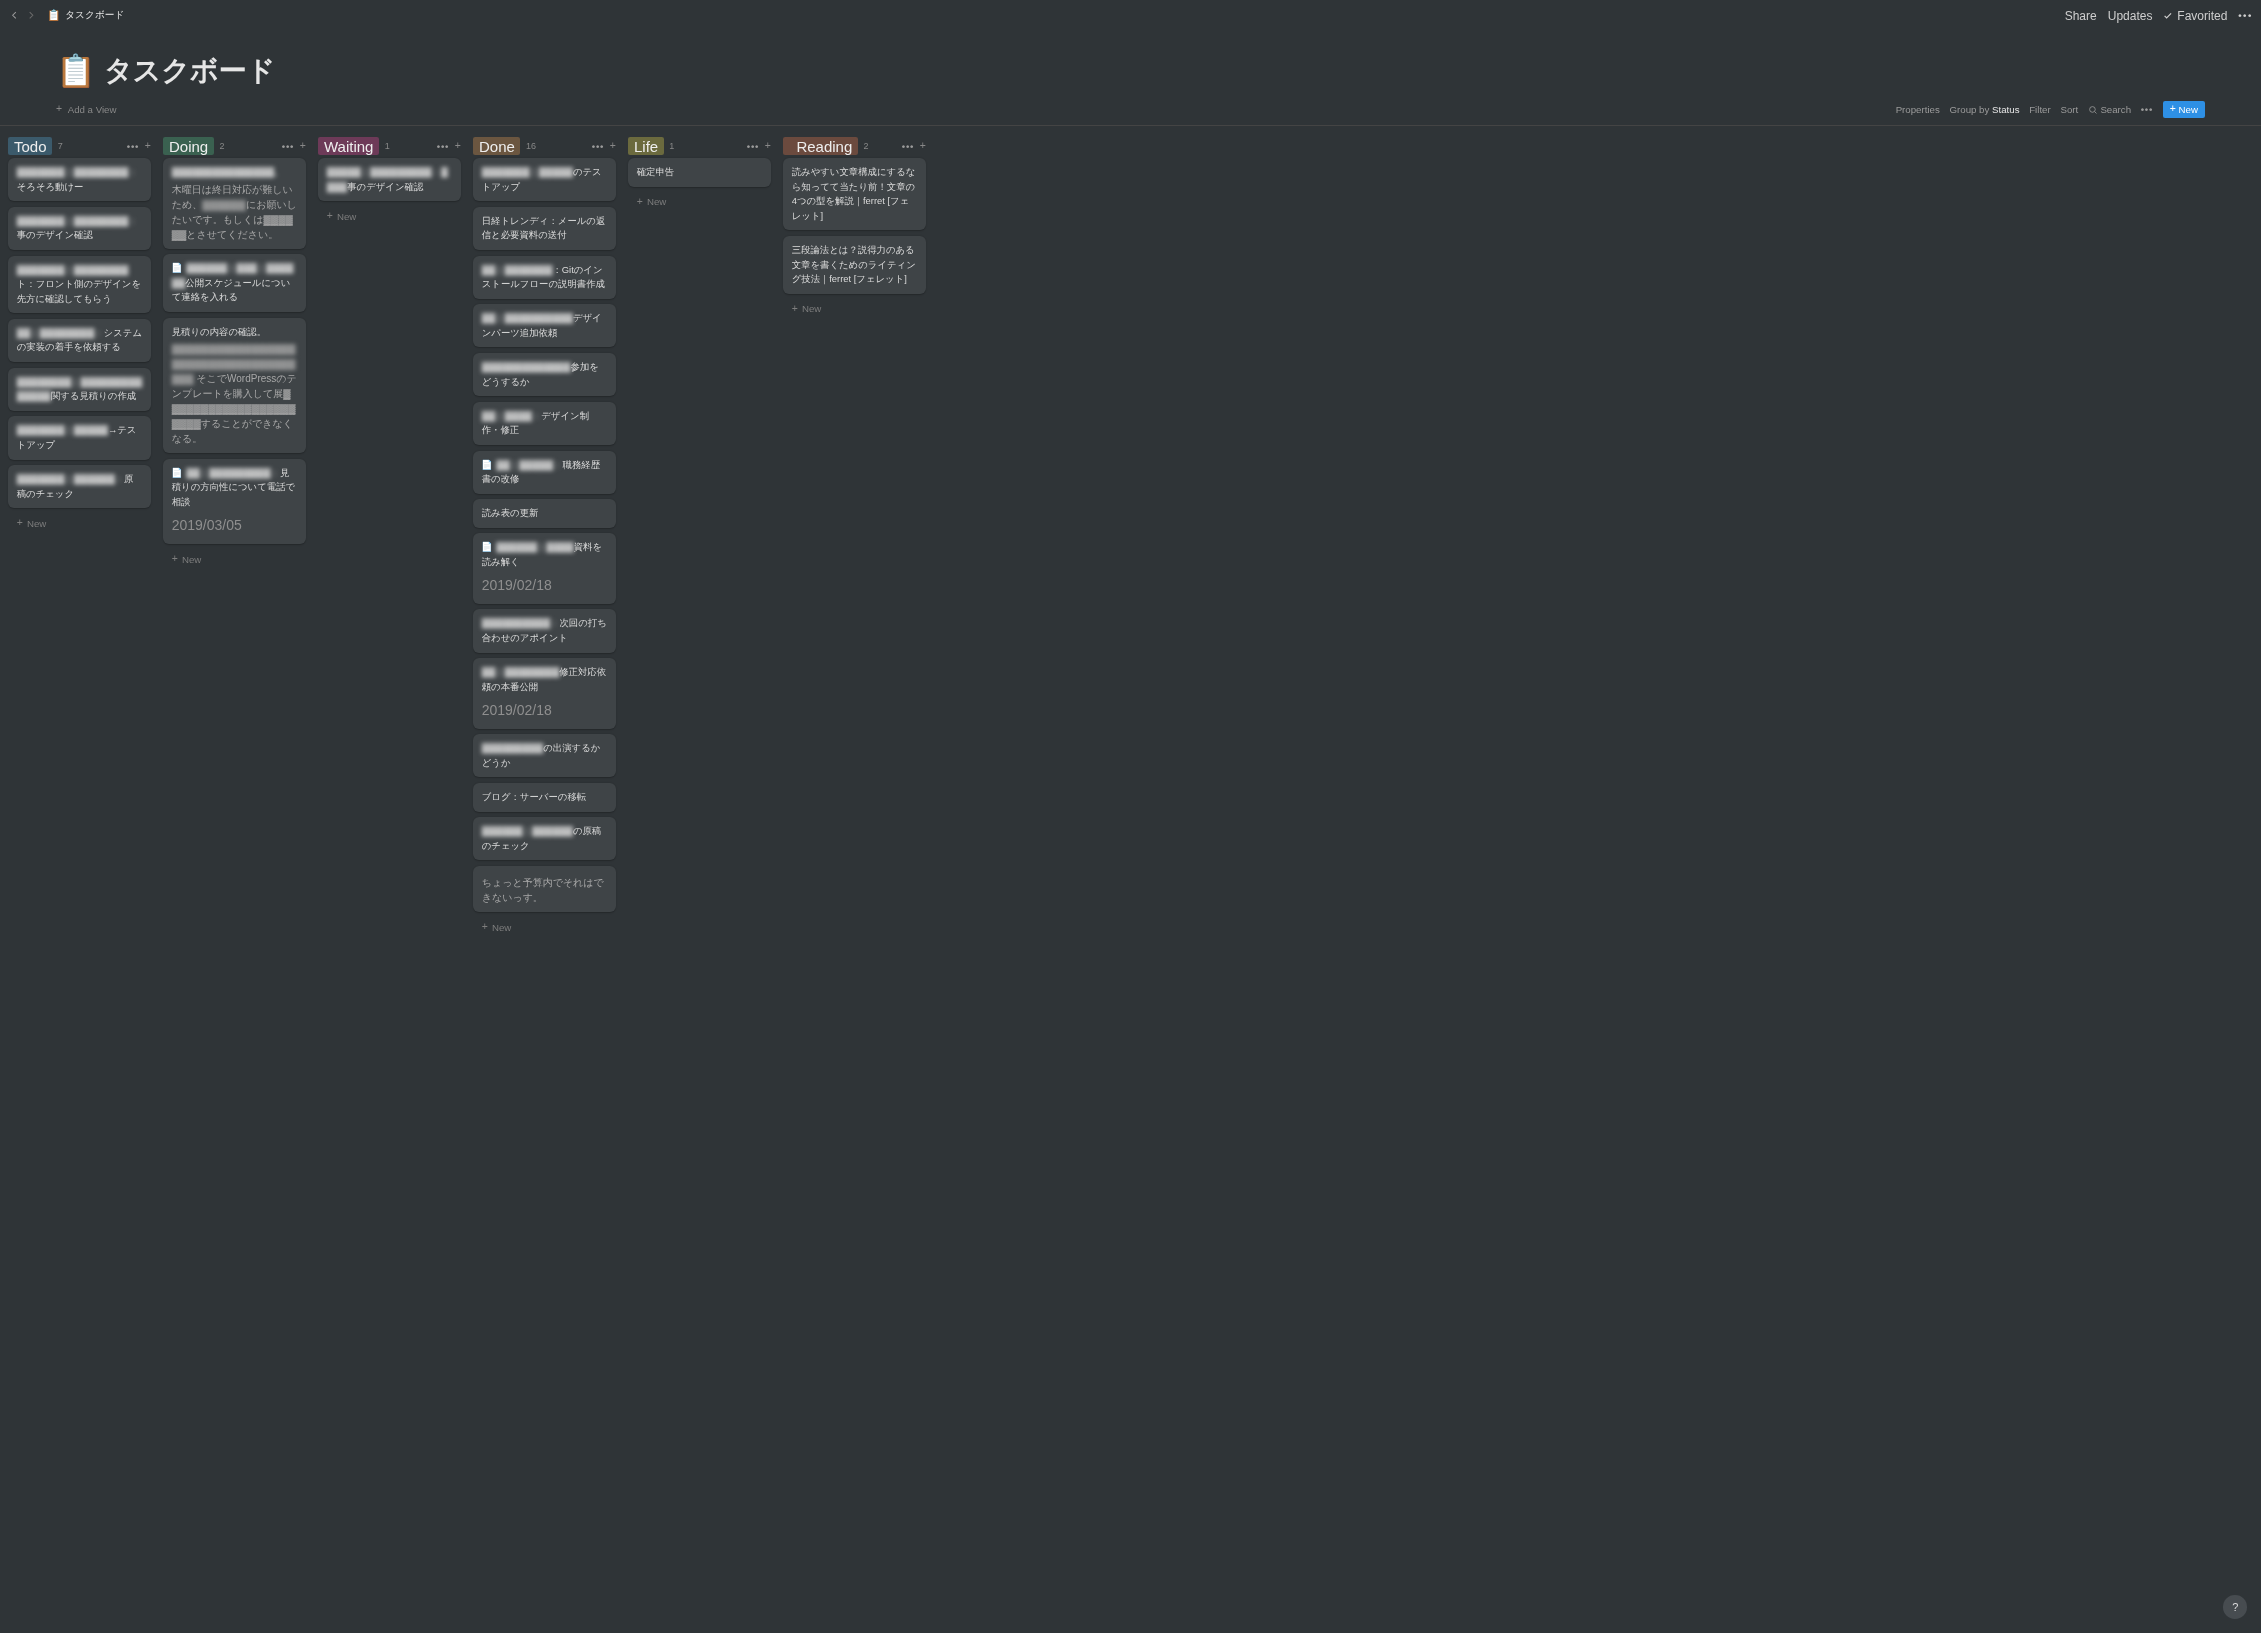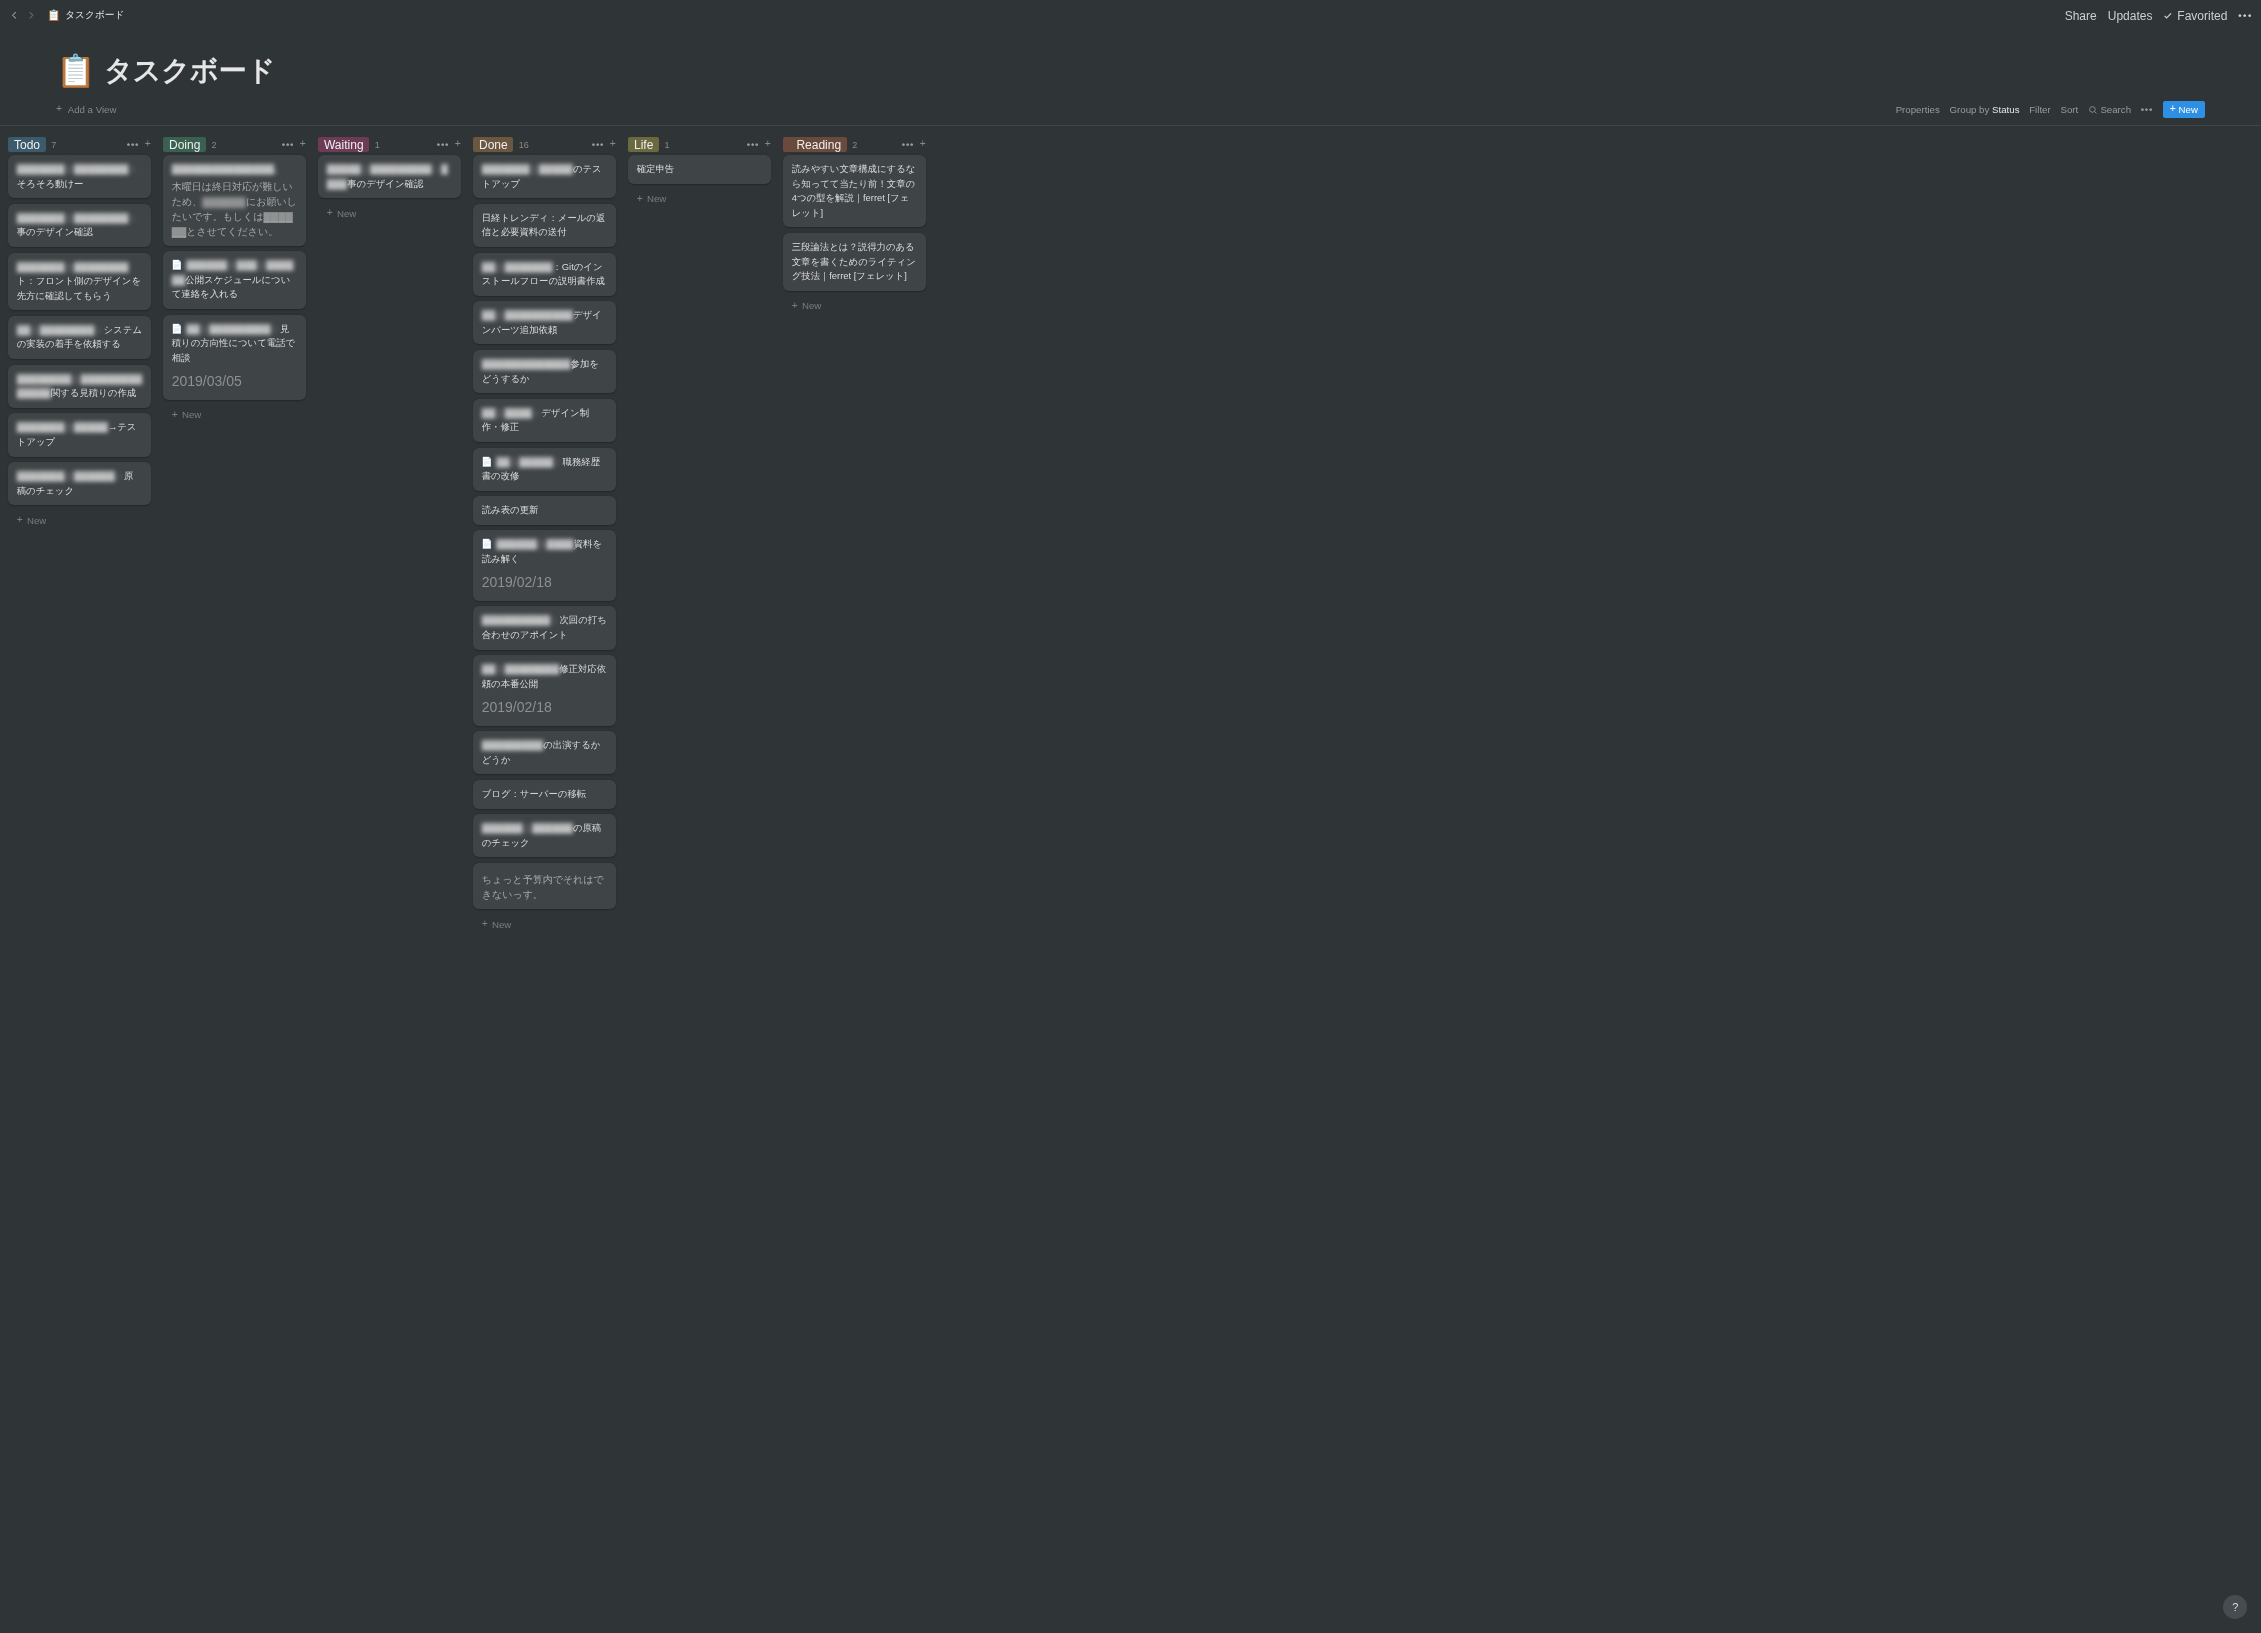--- a/index.html
+++ b/index.html
@@ -60,21 +60,21 @@
 }
 .col { width: 148px; flex: 0 0 148px; }
 .col-header {
   display: flex; align-items: center;
   padding: 1.4px 2.8px 2.8px 2.8px;
   gap: 5.6px;
 }
 .tag {
   padding: 0.7px 5.6px;
   border-radius: 2.1px;
-  font-size: 12px;
+  font-size: 15px;
   color: #eee;
 }
 .tag-todo { background: #3b5a6b; }
 .tag-doing { background: #3a6150; }
 .tag-waiting { background: #6d3a58; }
 .tag-done { background: #6b5640; }
 .tag-life { background: #6b6a3e; }
 .tag-reading { background: #6b4a3e; padding-left: 13px; }
 .count { color: #888; font-size: 9px; }
 .col-header-actions { margin-left:auto; display:flex; gap:5.6px; color:#888; }
@@ -211,20 +211,21 @@
       <div class="col-header">
         <span class="tag tag-doing">Doing</span>
         <span class="count">2</span>
         <div class="col-header-actions">
           <span class="small-dots">•••</span>
           <span class="plus">+</span>
         </div>
       </div>
       <div class="card"><span class="blur">▓▓▓▓▓▓▓▓▓▓▓▓▓▓▓。</span><div class="desc">木曜日は終日対応が難しいため、<span class="blur">▓▓▓▓▓▓</span>にお願いしたいです。もしくは▓▓▓▓▓▓とさせてください。</div></div>
       <div class="card"><span class="doc-icon">📄</span><span class="blur">▓▓▓▓▓▓｜▓▓▓｜▓▓▓▓▓▓</span><span>公開スケジュールについて連絡を入れる</span></div>
+      <div class="card"><span>見積りの内容の確認。</span><div class="desc"><span class="blur">▓▓▓▓▓▓▓▓▓▓▓▓▓▓▓▓▓▓▓▓▓▓▓▓▓▓▓▓▓▓▓▓▓▓▓▓▓</span> そこでWordPressのテンプレートを購入して展▓▓▓▓▓▓▓▓▓▓▓▓▓▓▓▓▓▓▓▓▓▓することができなくなる。</div></div>
       <div class="card"><span class="doc-icon">📄</span><span class="blur">▓▓｜▓▓▓▓▓▓▓▓▓：</span><span>見積りの方向性について電話で相談</span><div class="date">2019/03/05</div></div>
       <div class="new-row">
         <span class="plus">+</span>
         <span>New</span>
       </div>
     </div>
     <div class="col">
       <div class="col-header">
         <span class="tag tag-waiting">Waiting</span>
         <span class="count">1</span>

